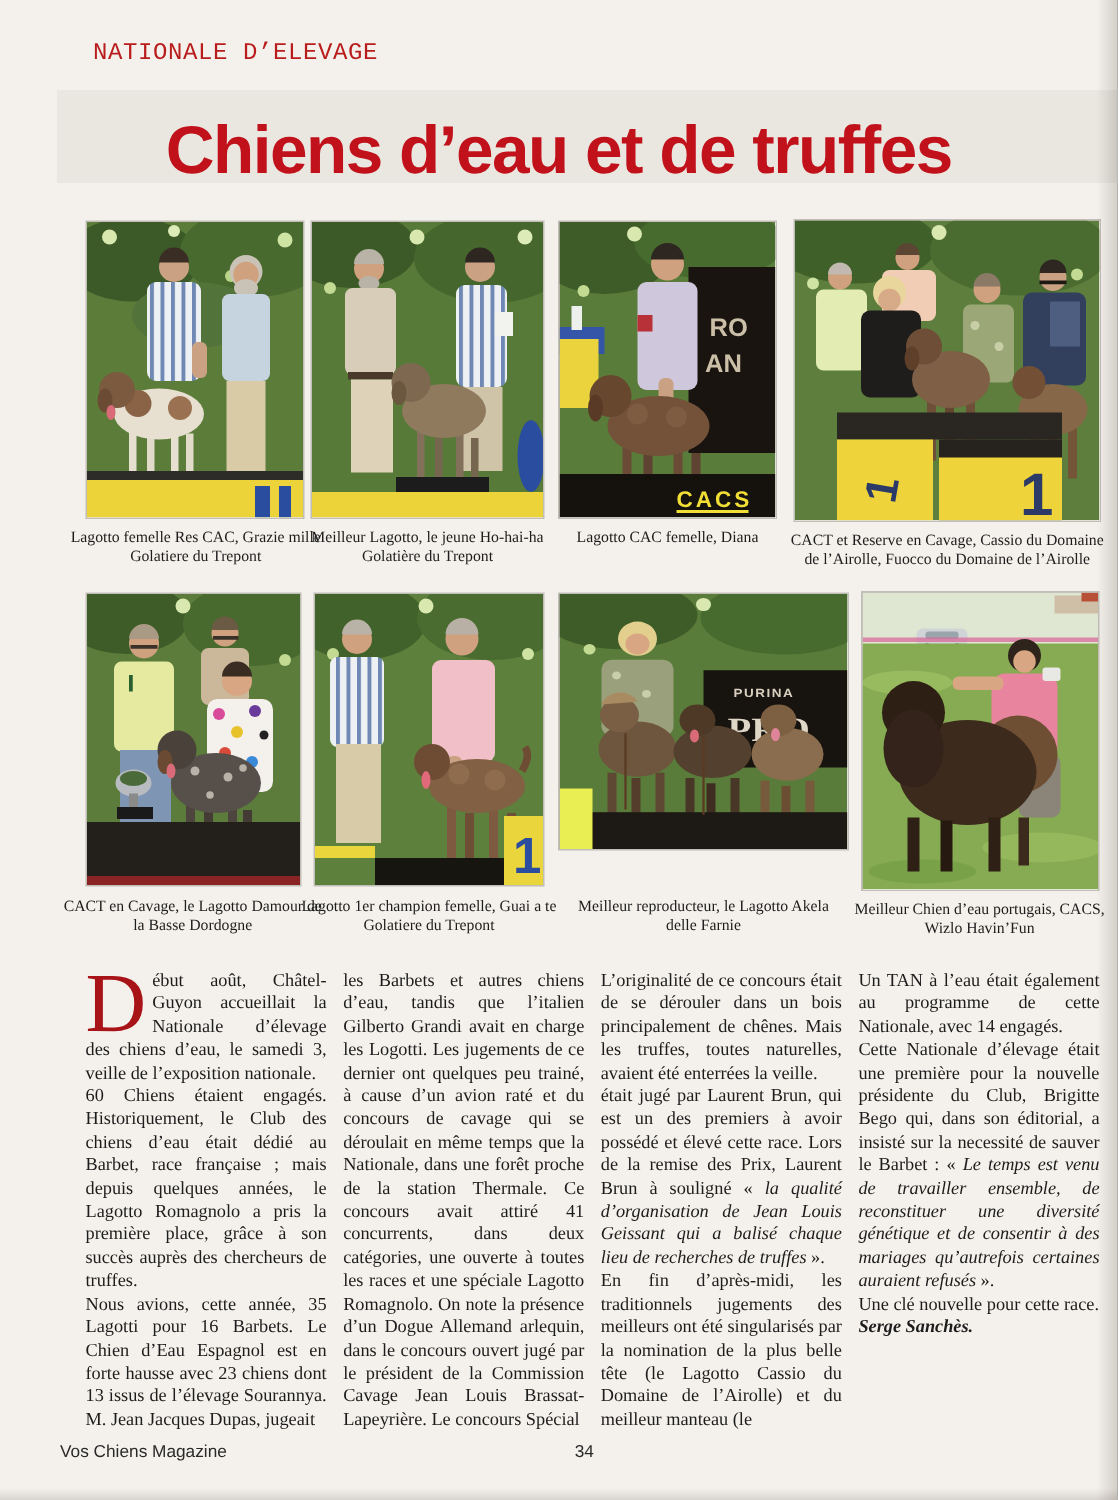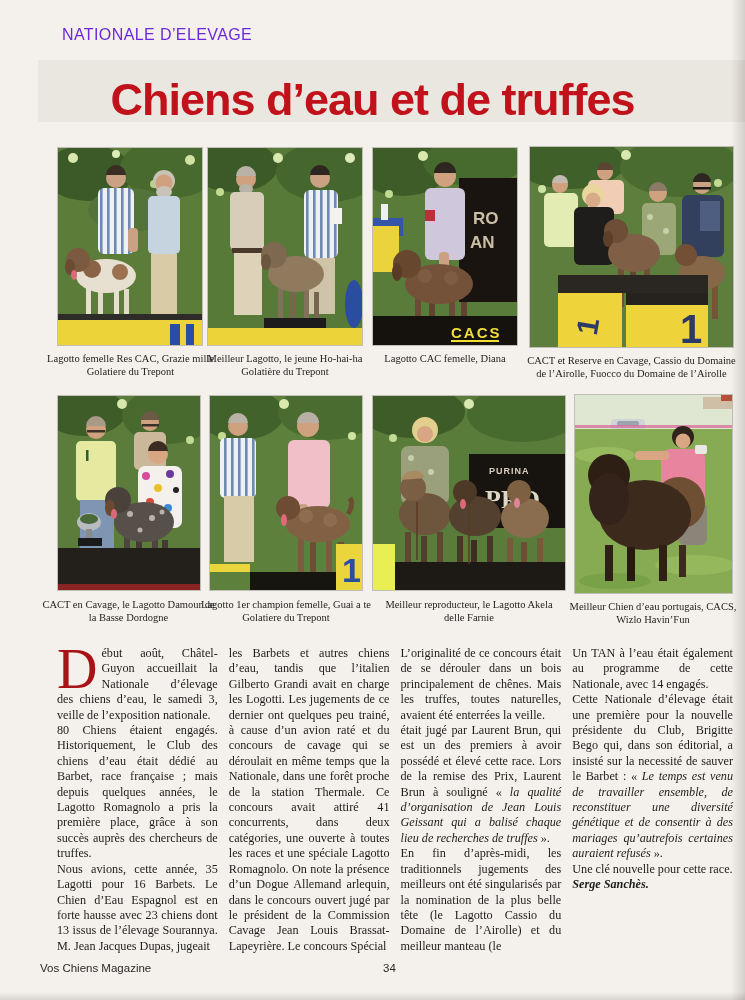--- a/index.html
+++ b/index.html
@@ -7,22 +7,22 @@
     position:relative;width:745px;height:1000px;margin:0 auto;
     background:#f4f1ec;overflow:hidden;
     font-family:"Liberation Serif",serif;color:#1c1c1c;
   }
   .edge-shadow-right{position:absolute;top:0;right:0;width:14px;height:100%;
     background:linear-gradient(to right,rgba(0,0,0,0),rgba(60,50,40,.18));}
   .edge-shadow-bottom{position:absolute;left:0;bottom:0;width:100%;height:8px;
     background:linear-gradient(to bottom,rgba(0,0,0,0),rgba(60,50,40,.15));}
   .kicker{
     position:absolute;left:62px;top:26px;
-    font-family:Liberation Sans, sans-serif;font-size:16px;letter-spacing:.4px;
-    color:#6d28d9;font-weight:500;
+    font-family:Liberation Mono, monospace;font-size:16px;letter-spacing:.4px;
+    color:#b91c1c;font-weight:500;
   }
   .title-band{position:absolute;left:38px;right:0;top:60px;height:62px;background:#eae7e1;}
   .main-title{
     position:absolute;left:0;right:0;top:62px;text-align:center;
     font-family:"Liberation Sans",sans-serif;font-weight:bold;font-size:45px;
     letter-spacing:-1px;color:#c1121c;margin-top:12px;
   }
   .ph{position:absolute;overflow:hidden;box-shadow:0 0 0 1px rgba(40,35,25,.25);}
   .ph svg{display:block;width:100%;height:100%;}
   .caption{
@@ -354,21 +354,21 @@
       <g>
         <rect x="40" y="176" width="112" height="18" fill="#17150f"></rect>
         <rect x="0" y="168" width="40" height="8" fill="#ead53c"></rect>
         <rect x="126" y="148" width="26" height="46" fill="#ead53c"></rect>
         <text x="132" y="186" class="svgtxt" font-size="34" fill="#2b4da0">1</text>
       </g>
     </svg>
   </figure>
   <div class="caption" style="left:196px;top:598px;width:180px">Lagotto 1er champion femelle, Guai a te Golatiere du Trepont</div>
 
-  <figure class="ph" style="left:373px;top:396px;width:192px;height:194px;margin:0">
+  <figure class="ph" style="left:373px;top:396px;width:192px;height:170px;margin:0">
     <svg viewBox="0 0 192 194" preserveAspectRatio="none">
       <rect width="192" height="194" fill="#5a7c3a"></rect>
       <ellipse cx="40" cy="16" rx="52" ry="26" fill="#3e5c28"></ellipse>
       <ellipse cx="150" cy="18" rx="56" ry="28" fill="#476a2e"></ellipse>
       <circle cx="96" cy="8" r="5" fill="#d8e8ae"></circle>
         <circle cx="20" cy="42" r="4" fill="#c2da92"></circle>
       <g>
         <rect x="96" y="58" width="96" height="74" fill="#17130e"></rect>
         <text x="116" y="78" class="svgtxt" font-size="9" letter-spacing="1" fill="#d8cfc0">PURINA</text>
         <text x="112" y="112" font-family="Liberation Serif,serif" font-weight="bold" font-size="26" fill="#ded6c6">PRO</text>
@@ -449,21 +449,21 @@
         <rect x="84" y="150" width="8" height="36" fill="#2e2014"></rect>
         <rect x="104" y="150" width="7" height="32" fill="#3c2a1c"></rect>
       </g>
     </svg>
   </figure>
   <div class="caption" style="left:558px;top:600px;width:190px">Meilleur Chien d’eau portugais, CACS, Wizlo Havin’Fun</div>
 
   <div class="article">
     <div class="col">
       <p><span class="dropcap">D</span><span>ébut août, Châtel-Guyon accueillait la Nationale d’élevage des chiens d’eau, le samedi 3, veille de l’exposition nationale.</span></p>
-      <p>80 Chiens étaient engagés. Historiquement, le Club des chiens d’eau était dédié au Barbet, race française ; mais depuis quelques années, le Lagotto Romagnolo a pris la première place, grâce à son succès auprès des chercheurs de truffes.</p>
+      <p>60 Chiens étaient engagés. Historiquement, le Club des chiens d’eau était dédié au Barbet, race française ; mais depuis quelques années, le Lagotto Romagnolo a pris la première place, grâce à son succès auprès des chercheurs de truffes.</p>
       <p>Nous avions, cette année, 35 Lagotti pour 16 Barbets. Le Chien d’Eau Espagnol est en forte hausse avec 23 chiens dont 13 issus de l’élevage Sourannya. M. Jean Jacques Dupas, jugeait</p>
     </div>
     <div class="col">
       <p>les Barbets et autres chiens d’eau, tandis que l’italien Gilberto Grandi avait en charge les Logotti. Les jugements de ce dernier ont quelques peu trainé, à cause d’un avion raté et du concours de cavage qui se déroulait en même temps que la Nationale, dans une forêt proche de la station Thermale. Ce concours avait attiré 41 concurrents, dans deux catégories, une ouverte à toutes les races et une spéciale Lagotto Romagnolo. On note la présence d’un Dogue Allemand arlequin, dans le concours ouvert jugé par le président de la Commission Cavage Jean Louis Brassat-Lapeyrière. Le concours Spécial</p>
     </div>
     <div class="col">
       <p>L’originalité de ce concours était de se dérouler dans un bois principalement de chênes. Mais les truffes, toutes naturelles, avaient été enterrées la veille.</p>
       <p><span>était jugé par Laurent Brun, qui est un des premiers à avoir possédé et élevé cette race. Lors de la remise des Prix, Laurent Brun à souligné « </span><span class="it">la qualité d’organisation de Jean Louis Geissant qui a balisé chaque lieu de recherches de truffes</span><span> ».</span></p>
       <p>En fin d’après-midi, les traditionnels jugements des meilleurs ont été singularisés par la nomination de la plus belle tête (le Lagotto Cassio du Domaine de l’Airolle) et du meilleur manteau (le</p>
     </div>

